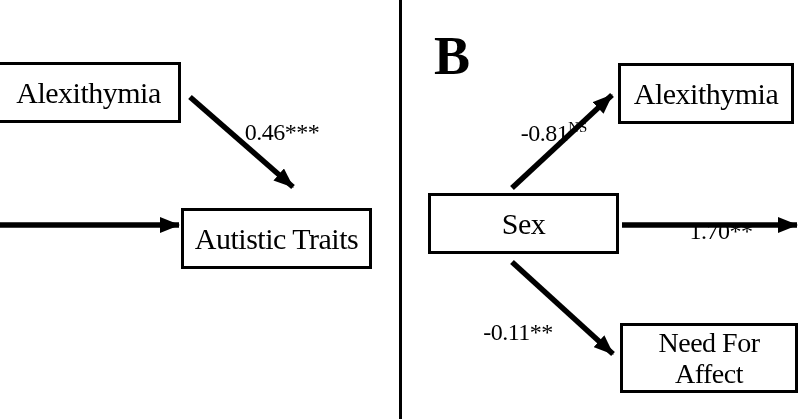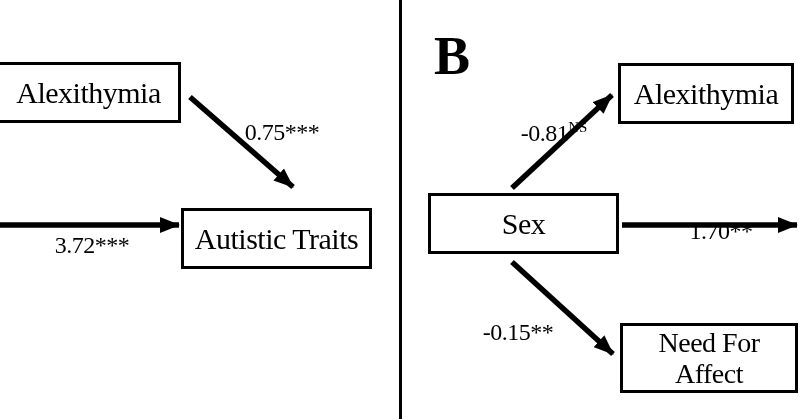--- a/index.html
+++ b/index.html
@@ -98,23 +98,22 @@
   <div class="divider"></div>
 
   <div class="node" id="node-alexithymia-a">
     <span>Alexithymia</span>
   </div>
 
   <div class="node" id="node-autistic-traits">
     <span>Autistic Traits</span>
   </div>
 
-  <div class="coef" id="coef-a-indirect">0.75***</div>
+  <div class="coef" id="coef-a-indirect">0.46***</div>
 
-  <div class="coef" id="coef-a-direct">3.72***</div>
 
   <div class="panel-letter" id="panel-b-letter">B</div>
 
   <div class="node" id="node-sex">
     <span>Sex</span>
   </div>
 
   <div class="node" id="node-alexithymia-b">
     <span>Alexithymia</span>
   </div>
@@ -122,15 +121,15 @@
   <div class="node" id="node-need-for-affect">
     <span>Need For Affect</span>
   </div>
 
   <div class="coef" id="coef-b-up">
     <span>-0.81</span><sup>NS</sup>
   </div>
 
   <div class="coef" id="coef-b-direct">1.70**</div>
 
-  <div class="coef" id="coef-b-down">-0.15**</div>
+  <div class="coef" id="coef-b-down">-0.11**</div>
 
 </div>
 
 </body></html>

